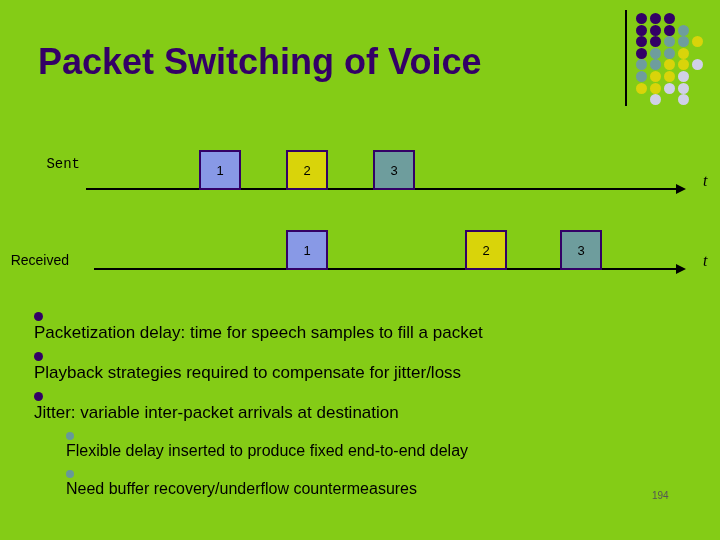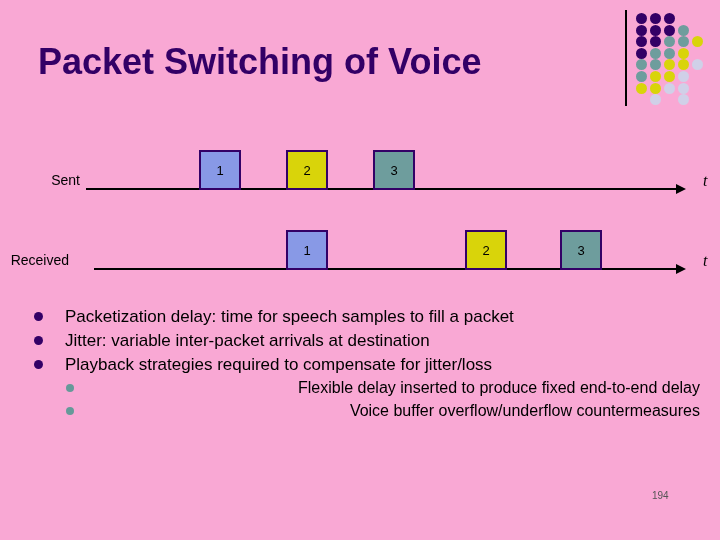--- a/index.html
+++ b/index.html
@@ -4,21 +4,21 @@
 <style>
   html, body {
     margin: 0;
     padding: 0;
     background: #ffffff;
   }
   #slide {
     position: relative;
     width: 720px;
     height: 540px;
-    background: #f9a8d4;
+    background: #84cc16;
     overflow: hidden;
     font-family: "Liberation Sans", sans-serif;
     color: #000000;
   }
 
   
   #deco-rule {
     position: absolute;
     left: 625px;
     top: 10px;
@@ -55,21 +55,21 @@
   }
 
   
   .row-label {
     position: absolute;
     font-size: 14px;
     color: #000000;
     text-align: right;
     white-space: nowrap;
   }
-  #label-sent  { left: 0px;  top: 172px; width: 80px; }
+  #label-sent  { left: 0px;  top: 156px; width: 80px; font-family: Liberation Mono, monospace; }
   #label-recv  { left: 0px;  top: 252px; width: 69px; }
 
   .axis-line {
     position: absolute;
     height: 2px;
     background: #000000;
   }
   #axis-sent { left: 86px;  top: 188px; width: 592px; }
   #axis-recv { left: 94px;  top: 268px; width: 584px; }
 
@@ -107,20 +107,21 @@
   
   #bullets {
     position: absolute;
     left: 34px;
     top: 305px;
     width: 666px;
   }
   .bullet-l1, .bullet-l2 {
     display: flex;
     align-items: flex-start;
+    flex-direction: column;
   }
   .bullet-l1 { margin-bottom: 1px; }
   .bullet-l2 { margin-bottom: 1px; margin-left: 32px; justify-content: space-between; }
 
   .marker-l1 {
     flex: 0 0 auto;
     width: 9px;
     height: 9px;
     border-radius: 50%;
     background: #330066;
@@ -234,31 +235,31 @@
       </div>
   </div>
 
   <div id="bullets">
       <div class="bullet-l1">
         <span class="marker-l1"></span>
         <span class="bullet-text-l1">Packetization delay:  time for speech samples to fill a packet</span>
       </div>
       <div class="bullet-l1">
         <span class="marker-l1"></span>
-        <span class="bullet-text-l1">Jitter:   variable inter-packet arrivals at destination</span>
+        <span class="bullet-text-l1">Playback strategies required to compensate for jitter/loss</span>
       </div>
       <div class="bullet-l1">
         <span class="marker-l1"></span>
-        <span class="bullet-text-l1">Playback strategies required to compensate for jitter/loss</span>
+        <span class="bullet-text-l1">Jitter:   variable inter-packet arrivals at destination</span>
       </div>
       <div class="bullet-l2">
         <span class="marker-l2"></span>
         <span class="bullet-text-l2">Flexible delay inserted to produce fixed end-to-end delay</span>
       </div>
       <div class="bullet-l2">
         <span class="marker-l2"></span>
-        <span class="bullet-text-l2">Voice buffer overflow/underflow countermeasures</span>
+        <span class="bullet-text-l2">Need buffer recovery/underflow countermeasures</span>
       </div>
     </div>
 
   <div id="page-number">194</div>
 
 </div>
 
 </body></html>

